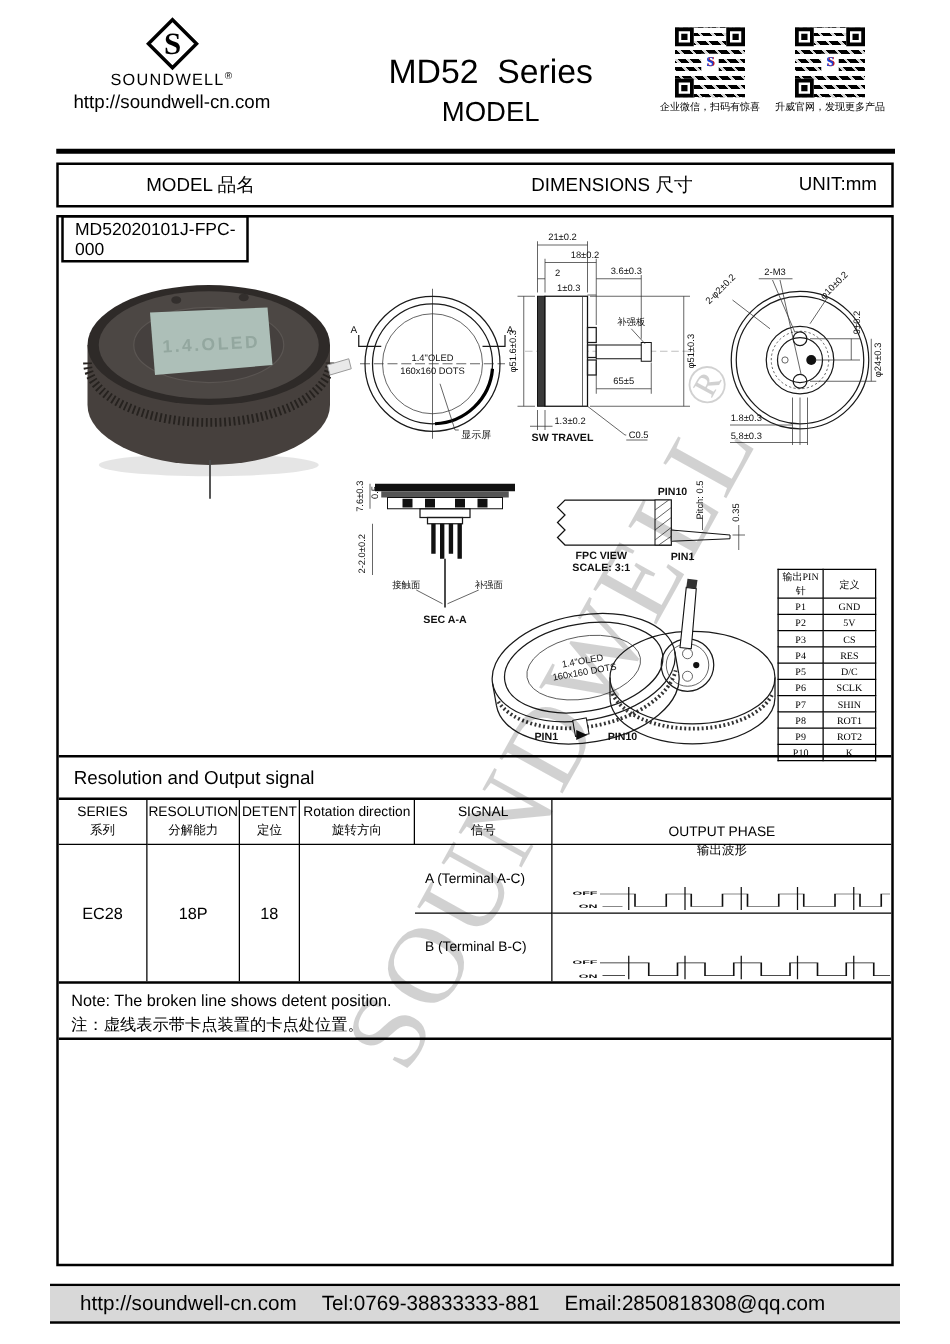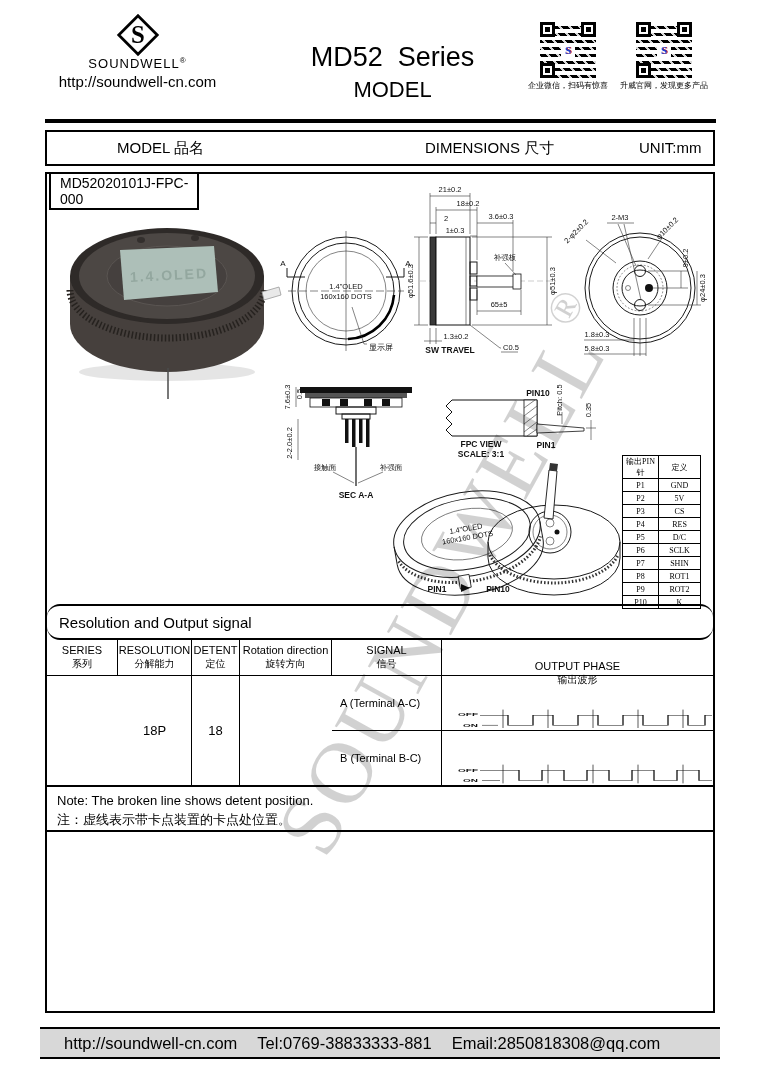--- a/index.html
+++ b/index.html
@@ -42,21 +42,21 @@
   
   .pin-table{position:absolute;left:575px;top:281px;border-collapse:collapse;
              font-family:"Liberation Serif",serif;font-size:8px;}
   .pin-table td,.pin-table th{border:1px solid #000;text-align:center;
              font-weight:normal;padding:0;height:12px;}
   .pin-table th{height:14px;}
   .pin-c1{width:35px;} .pin-c2{width:41px;}
   
   .sig-title-row{position:absolute;left:0;top:430px;width:100%;height:36px;
                  border-top:2px solid #000;border-bottom:2px solid #000;box-sizing:border-box;
-                 font-size:15px;display:flex;align-items:center;padding-left:12px;border-radius:13px;}
+                 font-size:15px;display:flex;align-items:center;padding-left:12px;}
   .sig-table{position:absolute;left:0;top:466px;width:100%;height:145px;
              display:grid;grid-template-columns:71px 74px 48px 92px 110px 1fr;
              grid-template-rows:36px 55px 54px;}
   .sig-table .c{box-sizing:border-box;border-right:1.5px solid #000;
                 display:flex;flex-direction:column;align-items:center;justify-content:center;}
   .sig-table .hb{border-bottom:1.5px solid #000;align-items:center;}
   .sig-table .nr{border-right:none;margin-top:32px;}
   .hd-en{font-size:11px;} .hd-zh{font-size:10px;margin-top:1px;}
   .val{font-size:13px;} .val-zh{font-size:11.5px;margin-top:2px;}
   .sigcell{align-items:flex-start !important;padding-left:8px;font-size:11px;}
@@ -402,20 +402,23 @@
       </div>
       <div class="c hb" style="grid-area:1/5">
         <span class="hd-en">SIGNAL</span>
         <span class="hd-zh">信号</span>
       </div>
       <div class="c hb nr" style="grid-area:1/6">
         <span class="hd-en">OUTPUT PHASE</span>
         <span class="hd-zh">输出波形</span>
       </div>
 
+      <div class="c" style="grid-area:2/1/4/2">
+        <span class="val">EC28</span>
+      </div>
       <div class="c" style="grid-area:2/2/4/3">
         <span class="val">18P</span>
       </div>
       <div class="c" style="grid-area:2/3/4/4">
         <span class="val">18</span>
       </div>
       <div class="c hb sigcell" style="grid-area:2/5">
         <span>A (Terminal A-C)</span>
       </div>
       <div class="c hb nr wavecell" style="grid-area:2/6">

